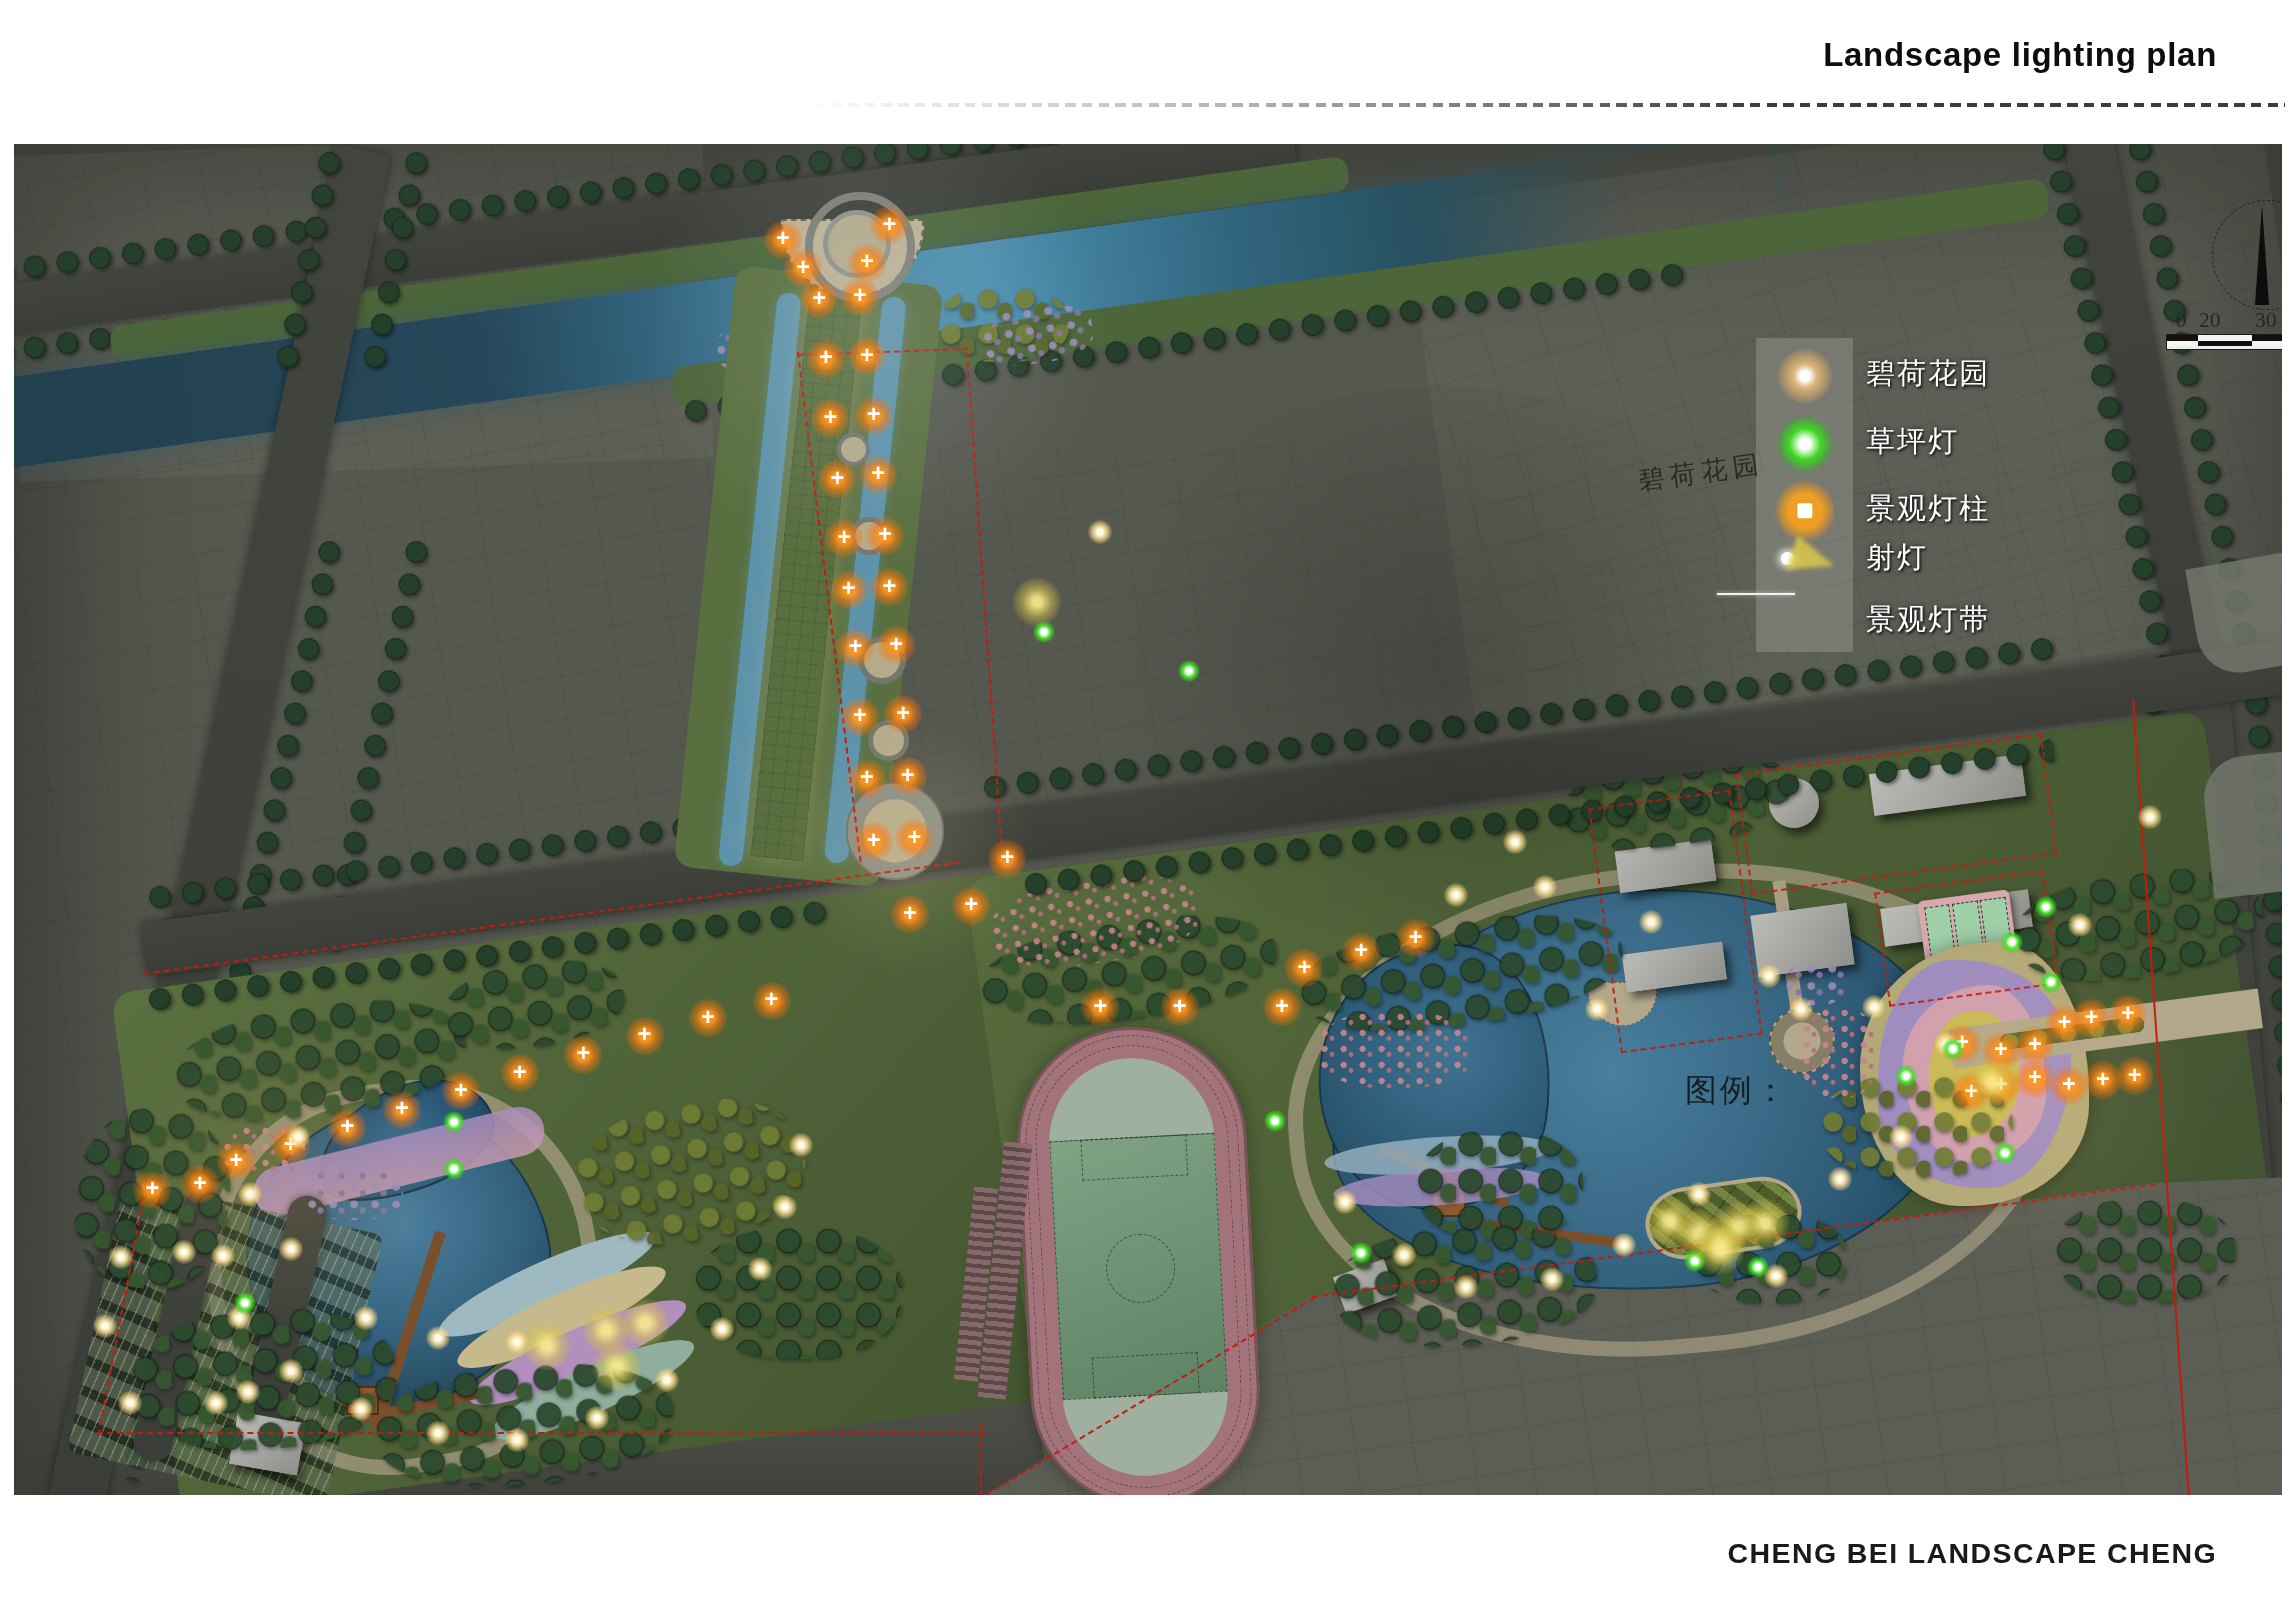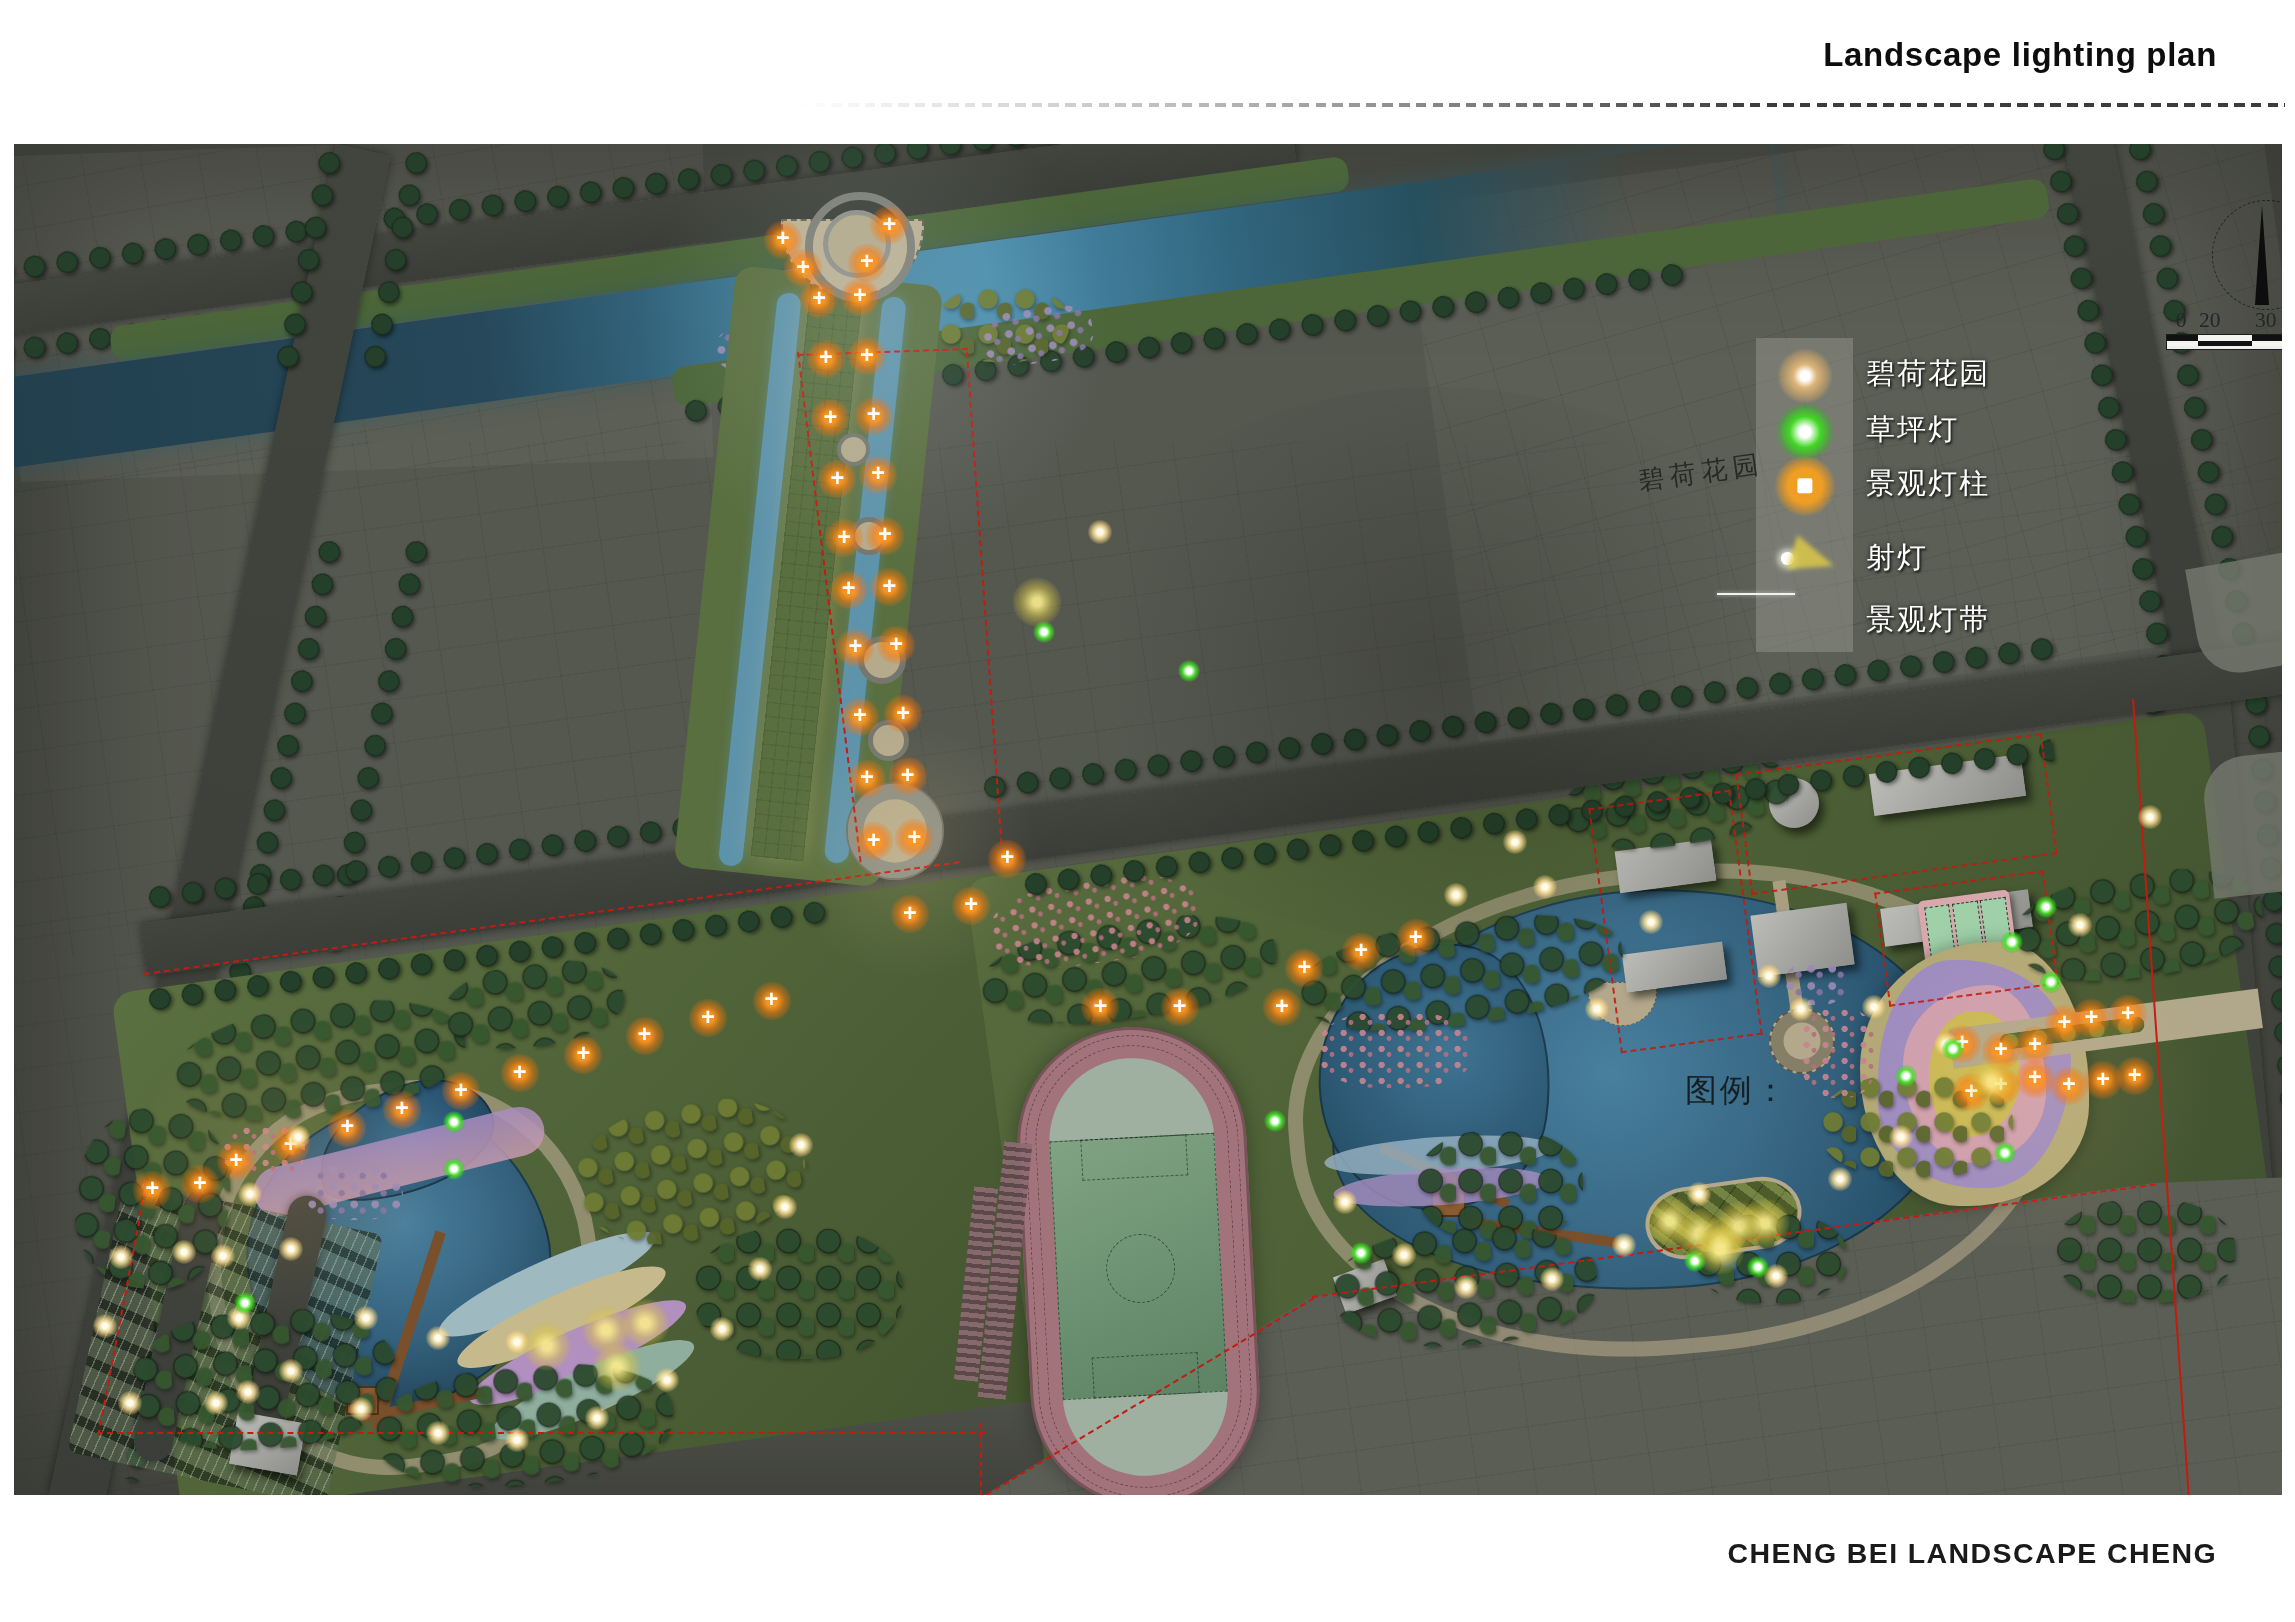--- a/index.html
+++ b/index.html
@@ -456,25 +456,25 @@
         <div class="lt lt-y" style="left: 45.1%; top: 33.9%;"></div>
         <div class="lt lt-y" style="left: 87.2%; top: 69.4%;"></div>
       </div>
 
     <div id="legend">
       <div class="strip"></div>
       <div class="leg-row" style="top:204px;">
         <span class="leg-glyph lg-dot-warm"></span>
         <span class="leg-label">碧荷花园</span>
       </div>
-      <div class="leg-row" style="top:260px;text-align:center;">
+      <div class="leg-row" style="top:272px;text-align:center;">
         <span class="leg-glyph lg-dot-green"></span>
         <span class="leg-label">草坪灯</span>
       </div>
-      <div class="leg-row" style="top:314px;">
+      <div class="leg-row" style="top:339px;">
         <span class="leg-glyph lg-sq"></span>
         <span class="leg-label">景观灯柱</span>
       </div>
       <div class="leg-row" style="top:388px;">
         <span class="leg-glyph lg-spot">
             <span class="dot"></span>
             <span class="cone"></span>
           </span>
         <span class="leg-label">射灯</span>
       </div>

